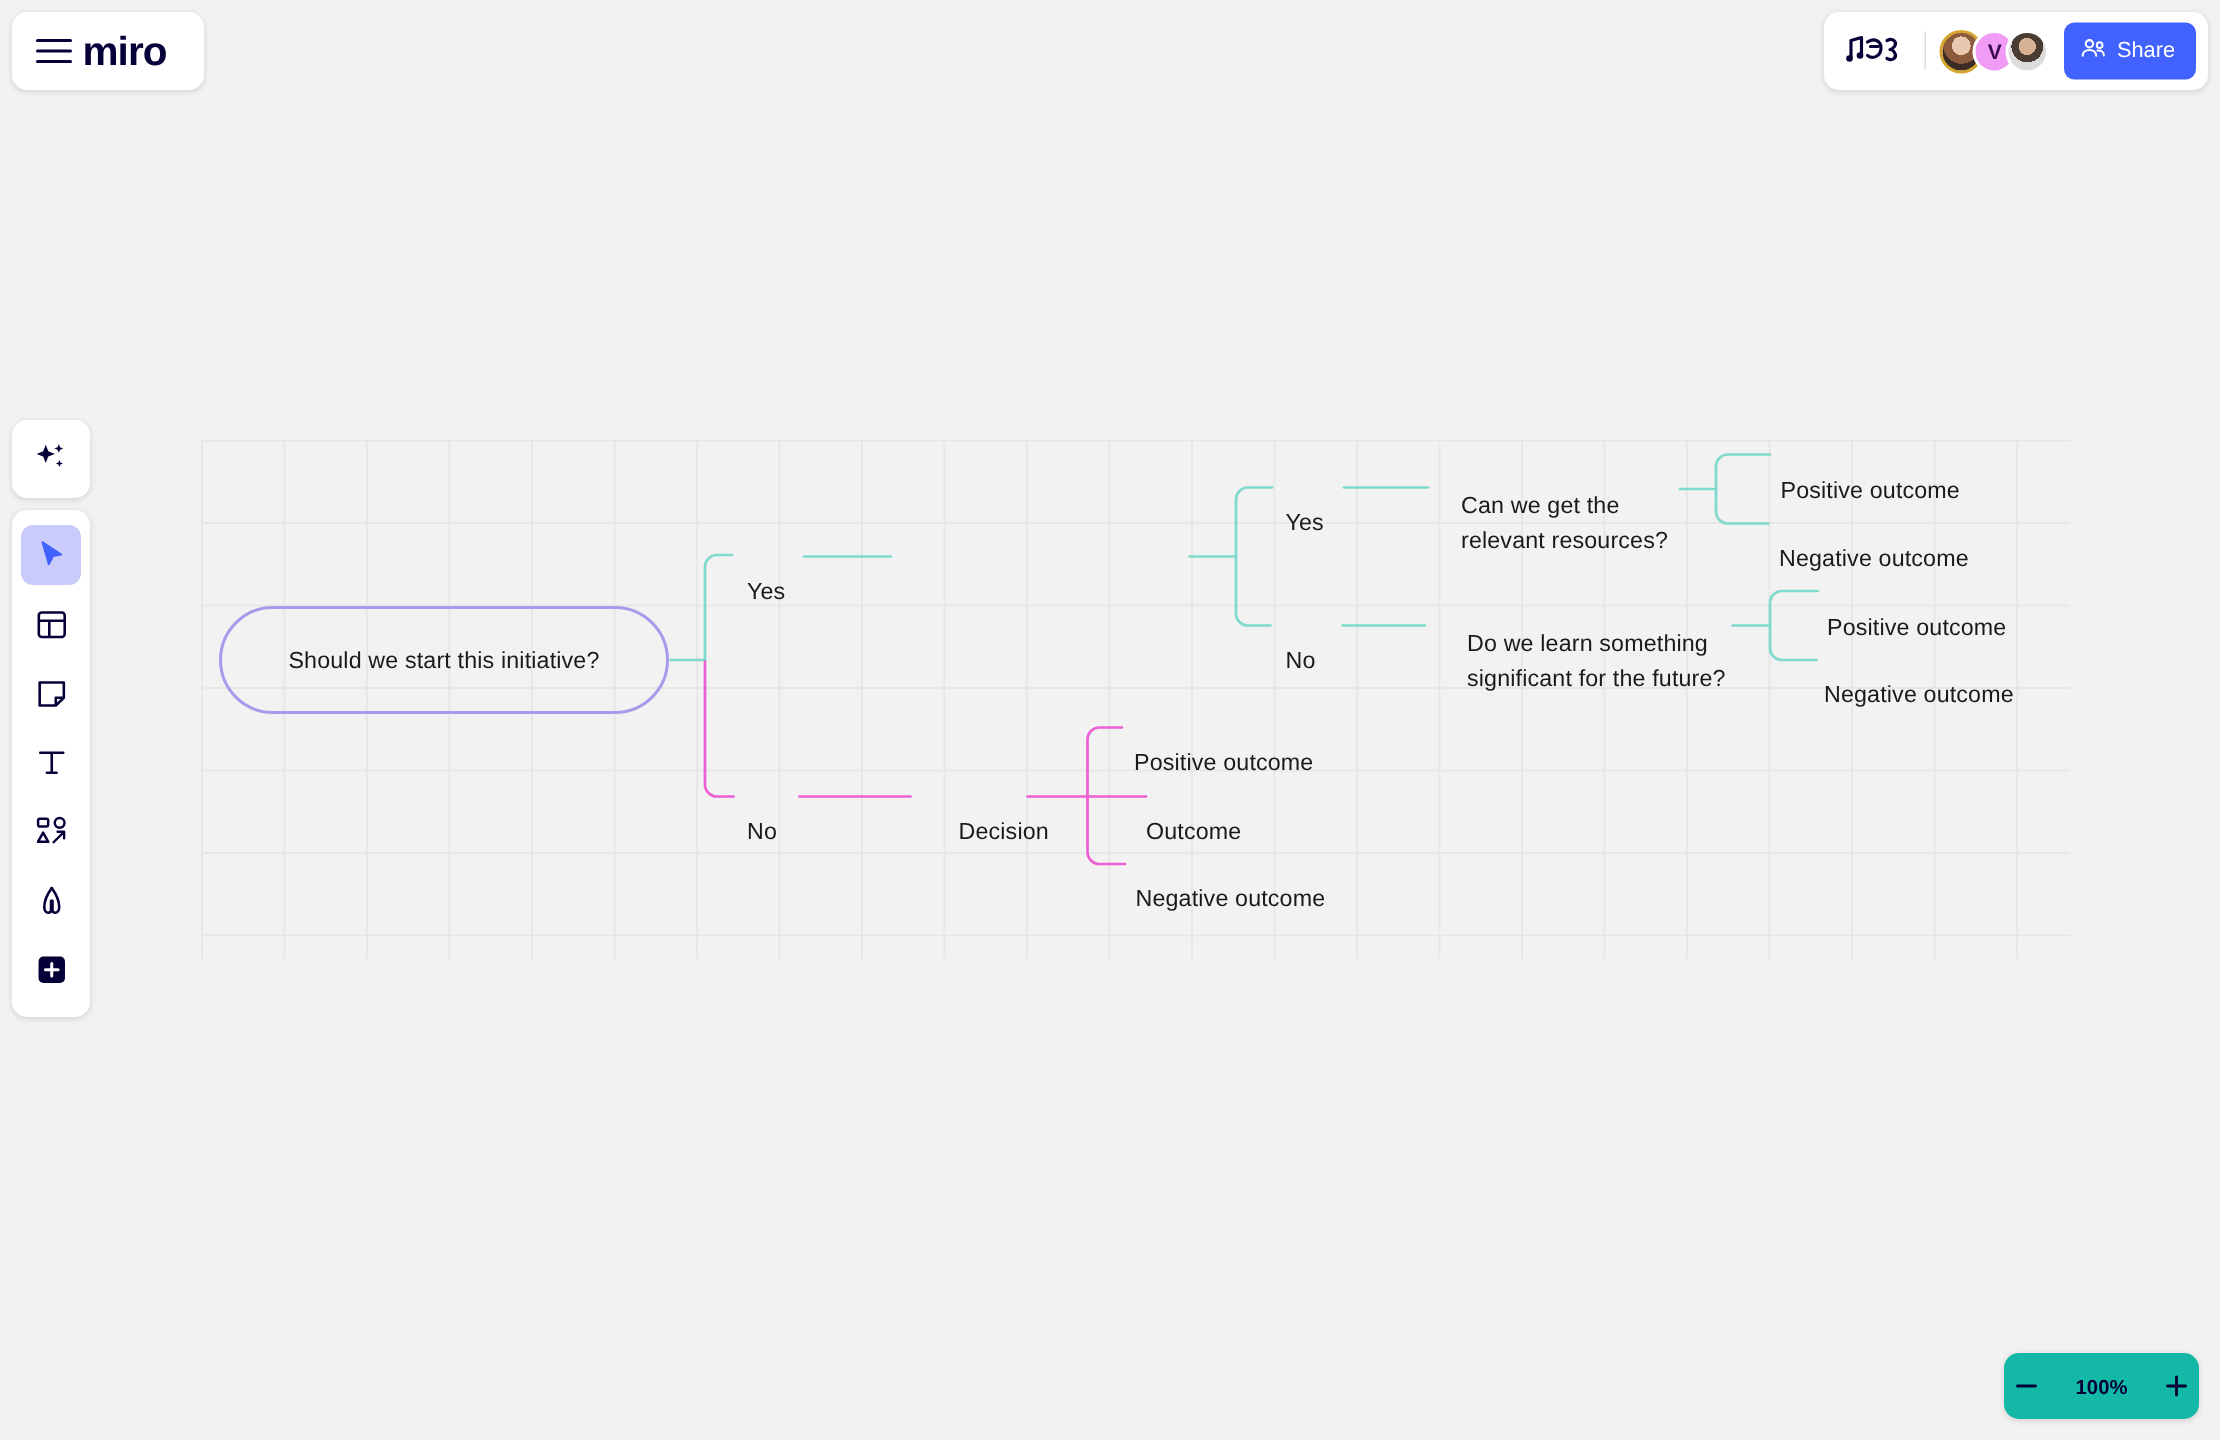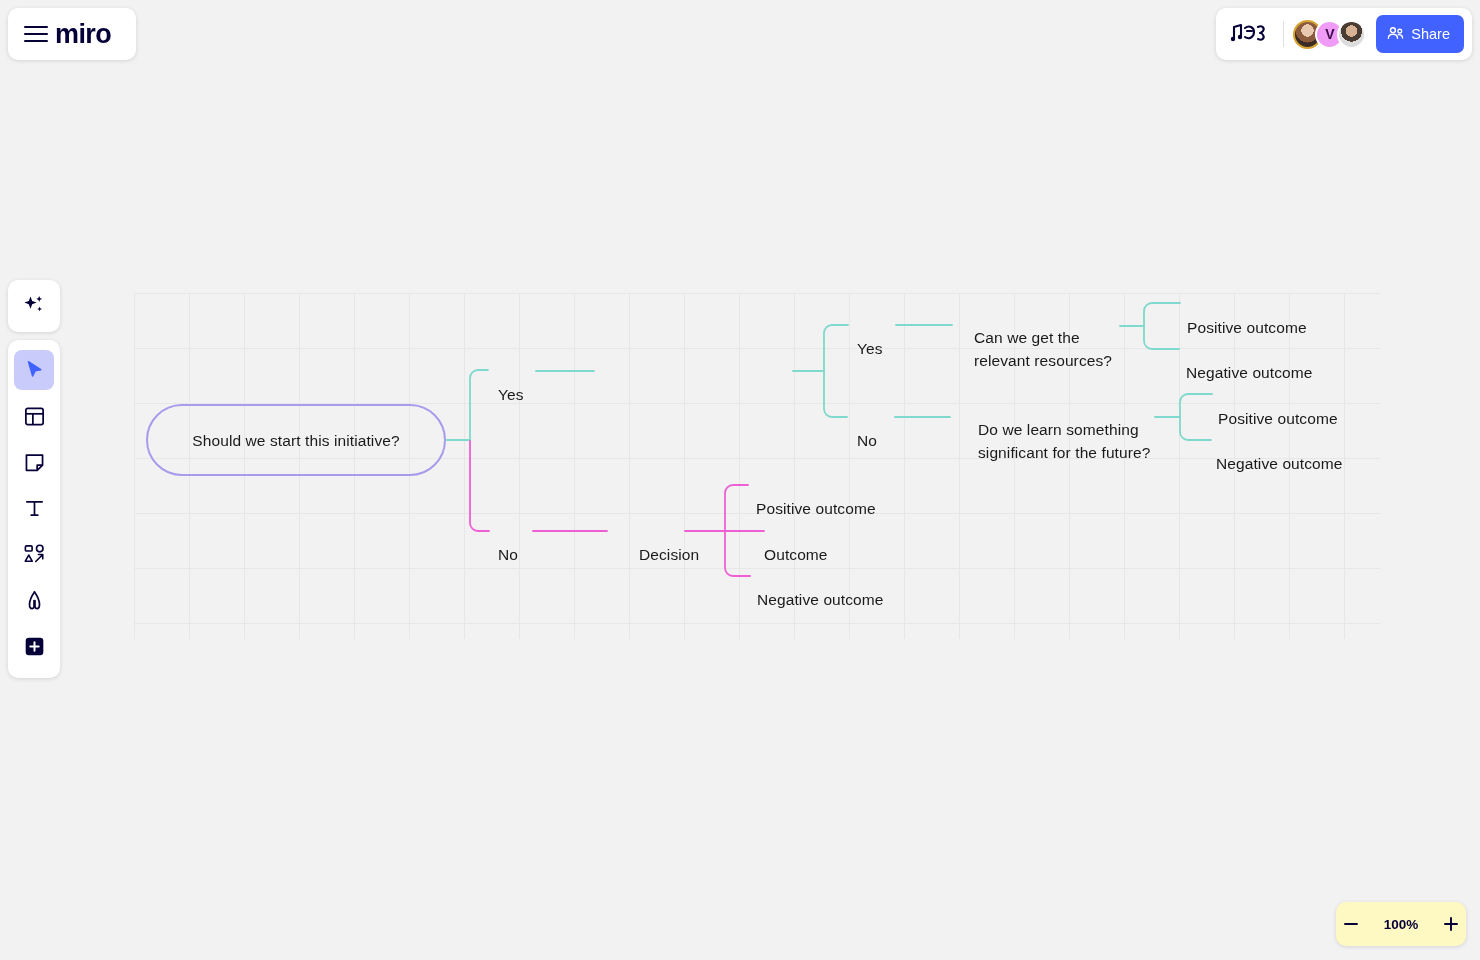--- a/index.html
+++ b/index.html
@@ -101,21 +101,21 @@
     display: flex; align-items: center; justify-content: center;
     cursor: pointer; margin: 3px 0; background: transparent;
   }
   .tool.active { background: #C9CCFB; }
   .tool svg { display: block; }
 
   
   #zoom-ctl {
     position: absolute; right: 14px; bottom: 14px;
     height: 44px; min-width: 130px;
-    background: #fef9c3; border-radius: 10px;
+    background: #14b8a6; border-radius: 10px;
     box-shadow: 0 1px 4px rgba(0,0,0,.13);
     display: flex; align-items: center; justify-content: space-between;
     padding: 0 4px; gap: 14px;
   }
   #zoom-ctl .zbtn { cursor: pointer; display: flex; align-items: center; justify-content: center; width: 22px; height: 22px; }
   #zoom-level { font-size: 13.5px; font-weight: 700; color: #050038; }
 </style>
 </head>
 <body>
 

